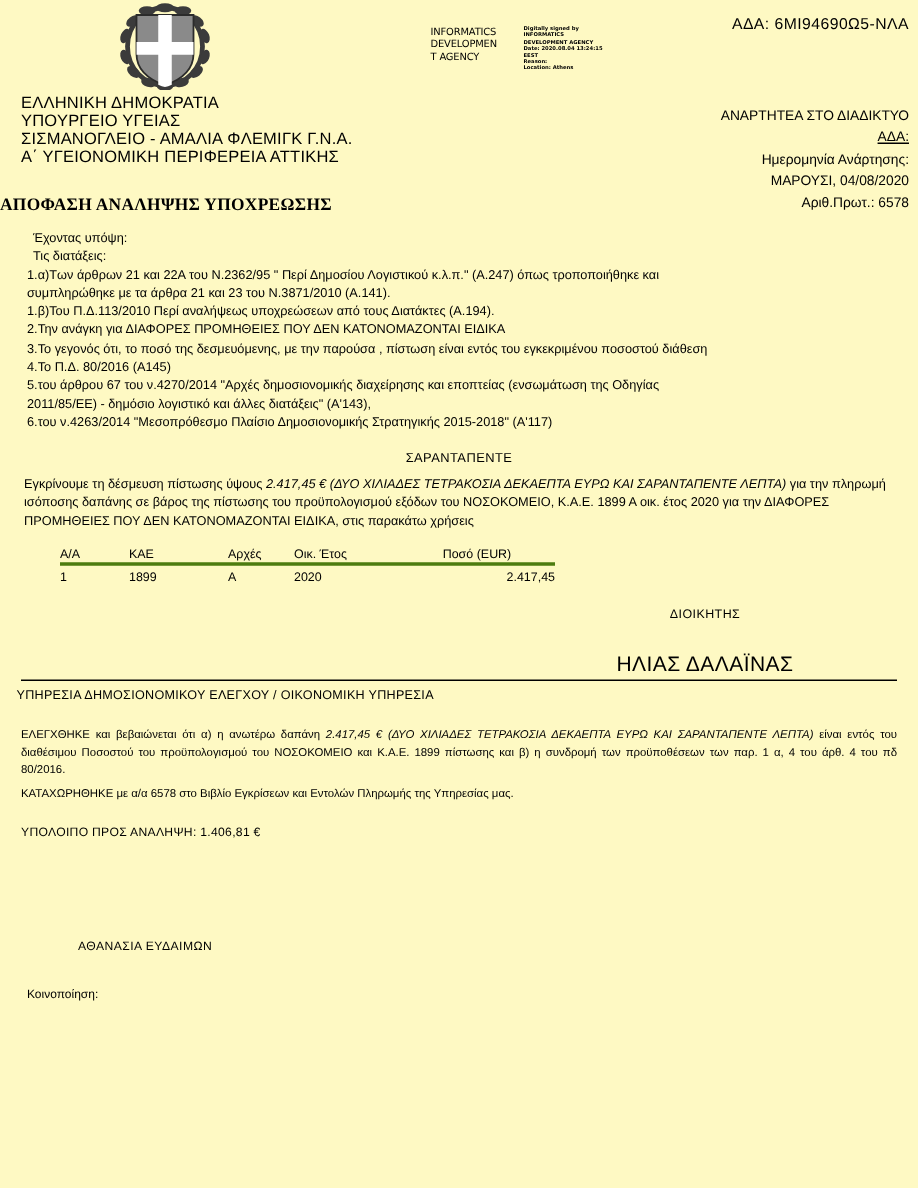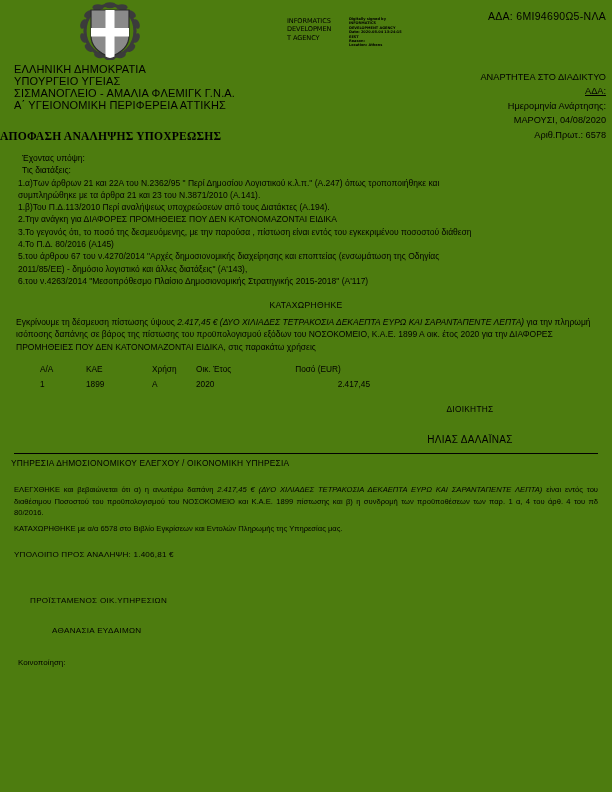--- a/index.html
+++ b/index.html
@@ -9,21 +9,21 @@
     background: #ffffff;
   }
   body {
     font-family: "Liberation Sans", "DejaVu Sans", sans-serif;
     color: #000000;
   }
   #page {
     position: relative;
     width: 612px;
     height: 792px;
-    background: #4d7c0f;
+    background: #fef9c3;
     overflow: hidden;
   }
 
   
   .abs { position: absolute; }
   .ital { font-style: italic; }
 
   
   #emblem-wrap {
     left: 76px; top: 2px; width: 68px; height: 58px;
@@ -140,21 +140,21 @@
   
   #admin-role {
     left: 380px; top: 404px; width: 180px;
     text-align: center;
     font-size: 8.3px;
     letter-spacing: 0.3px;
   }
   #admin-name {
     left: 380px; top: 434px; width: 180px;
     text-align: center;
-    font-size: 10px;
+    font-size: 14px;
     letter-spacing: 0.3px;
   }
 
   
   #divider {
     left: 14px; top: 453px; width: 584px;
     height: 0; border-top: 1.3px solid #000;
   }
 
   
@@ -272,32 +272,32 @@
     <div class="clause">συμπληρώθηκε με τα άρθρα 21 και 23 του Ν.3871/2010 (Α.141).</div>
     <div class="clause">1.β)Του Π.Δ.113/2010  Περί αναλήψεως υποχρεώσεων από τους Διατάκτες (Α.194).</div>
     <div class="clause">2.Την ανάγκη για ΔΙΑΦΟΡΕΣ ΠΡΟΜΗΘΕΙΕΣ ΠΟΥ ΔΕΝ ΚΑΤΟΝΟΜΑΖΟΝΤΑΙ ΕΙΔΙΚΑ</div>
     <div class="clause">3.Το γεγονός ότι, το ποσό της δεσμευόμενης, με την παρούσα , πίστωση είναι εντός του εγκεκριμένου ποσοστού διάθεση</div>
     <div class="clause">4.Το Π.Δ. 80/2016 (Α145)</div>
     <div class="clause">5.του άρθρου 67 του ν.4270/2014 "Αρχές δημοσιονομικής διαχείρησης και εποπτείας (ενσωμάτωση της Οδηγίας</div>
     <div class="clause">2011/85/ΕΕ) - δημόσιο λογιστικό και άλλες διατάξεις" (Α'143),</div>
     <div class="clause">6.του ν.4263/2014 "Μεσοπρόθεσμο Πλαίσιο Δημοσιονομικής Στρατηγικής 2015-2018" (Α'117)</div>
   </div>
 
-  <div class="abs" id="decide-heading">ΚΑΤΑΧΩΡΗΘΗΚΕ</div>
+  <div class="abs" id="decide-heading">ΣΑΡΑΝΤΑΠΕΝΤΕ</div>
 
   <div class="abs" id="decide-body">
     <span>Εγκρίνουμε τη δέσμευση πίστωσης ύψους  </span><span class="ital">2.417,45 €</span><span class="ital"> (ΔΥΟ ΧΙΛΙΑΔΕΣ ΤΕΤΡΑΚΟΣΙΑ ΔΕΚΑΕΠΤΑ ΕΥΡΩ ΚΑΙ ΣΑΡΑΝΤΑΠΕΝΤΕ ΛΕΠΤΑ)</span><span> για την πληρωμή ισόποσης δαπάνης σε βάρος της πίστωσης του προϋπολογισμού εξόδων του ΝΟΣΟΚΟΜΕΙΟ, Κ.Α.Ε. 1899 Α οικ. έτος 2020 για την ΔΙΑΦΟΡΕΣ ΠΡΟΜΗΘΕΙΕΣ ΠΟΥ ΔΕΝ ΚΑΤΟΝΟΜΑΖΟΝΤΑΙ ΕΙΔΙΚΑ, στις παρακάτω  χρήσεις</span>
   </div>
 
   <table class="abs" id="amount-table">
     <thead>
       <tr>
         <th class="col-aa">Α/Α</th>
         <th class="col-kae">ΚΑΕ</th>
-        <th class="col-use">Χρήση</th>
+        <th class="col-use">Αρχές</th>
         <th class="col-year">Οικ. Έτος</th>
         <th class="col-amt">Ποσό (EUR)</th>
       </tr>
     </thead>
     <tbody>
       <tr>
         <td class="col-aa">1</td>
         <td class="col-kae">1899</td>
         <td class="col-use">Α</td>
         <td class="col-year">2020</td>
@@ -317,18 +317,17 @@
     <span>ΕΛΕΓΧΘΗΚΕ  και  βεβαιώνεται  ότι  α)  η  ανωτέρω  δαπάνη   </span><span class="ital">2.417,45 €</span><span class="ital"> (ΔΥΟ  ΧΙΛΙΑΔΕΣ  ΤΕΤΡΑΚΟΣΙΑ  ΔΕΚΑΕΠΤΑ  ΕΥΡΩ  ΚΑΙ ΣΑΡΑΝΤΑΠΕΝΤΕ ΛΕΠΤΑ)</span><span> είναι εντός του διαθέσιμου Ποσοστού του προϋπολογισμού του ΝΟΣΟΚΟΜΕΙΟ και Κ.Α.Ε.  1899 πίστωσης και β) η συνδρομή των προϋποθέσεων των παρ. 1 α, 4 του άρθ. 4 του πδ 80/2016.</span>
   </div>
 
   <div class="abs" id="registered-line">ΚΑΤΑΧΩΡΗΘΗΚΕ με α/α 6578 στο Βιβλίο Εγκρίσεων και Εντολών Πληρωμής της Υπηρεσίας μας.</div>
 
   <div class="abs" id="balance-line">
     <span>ΥΠΟΛΟΙΠΟ ΠΡΟΣ ΑΝΑΛΗΨΗ:</span>
     <span>1.406,81 €</span>
   </div>
 
-  <div class="abs" id="fin-role">ΠΡΟΪΣΤΑΜΕΝΟΣ ΟΙΚ.ΥΠΗΡΕΣΙΩΝ</div>
   <div class="abs" id="fin-name">ΑΘΑΝΑΣΙΑ ΕΥΔΑΙΜΩΝ</div>
 
   <div class="abs" id="notify-label">Κοινοποίηση:</div>
 
 </div>
 
 </body></html>

